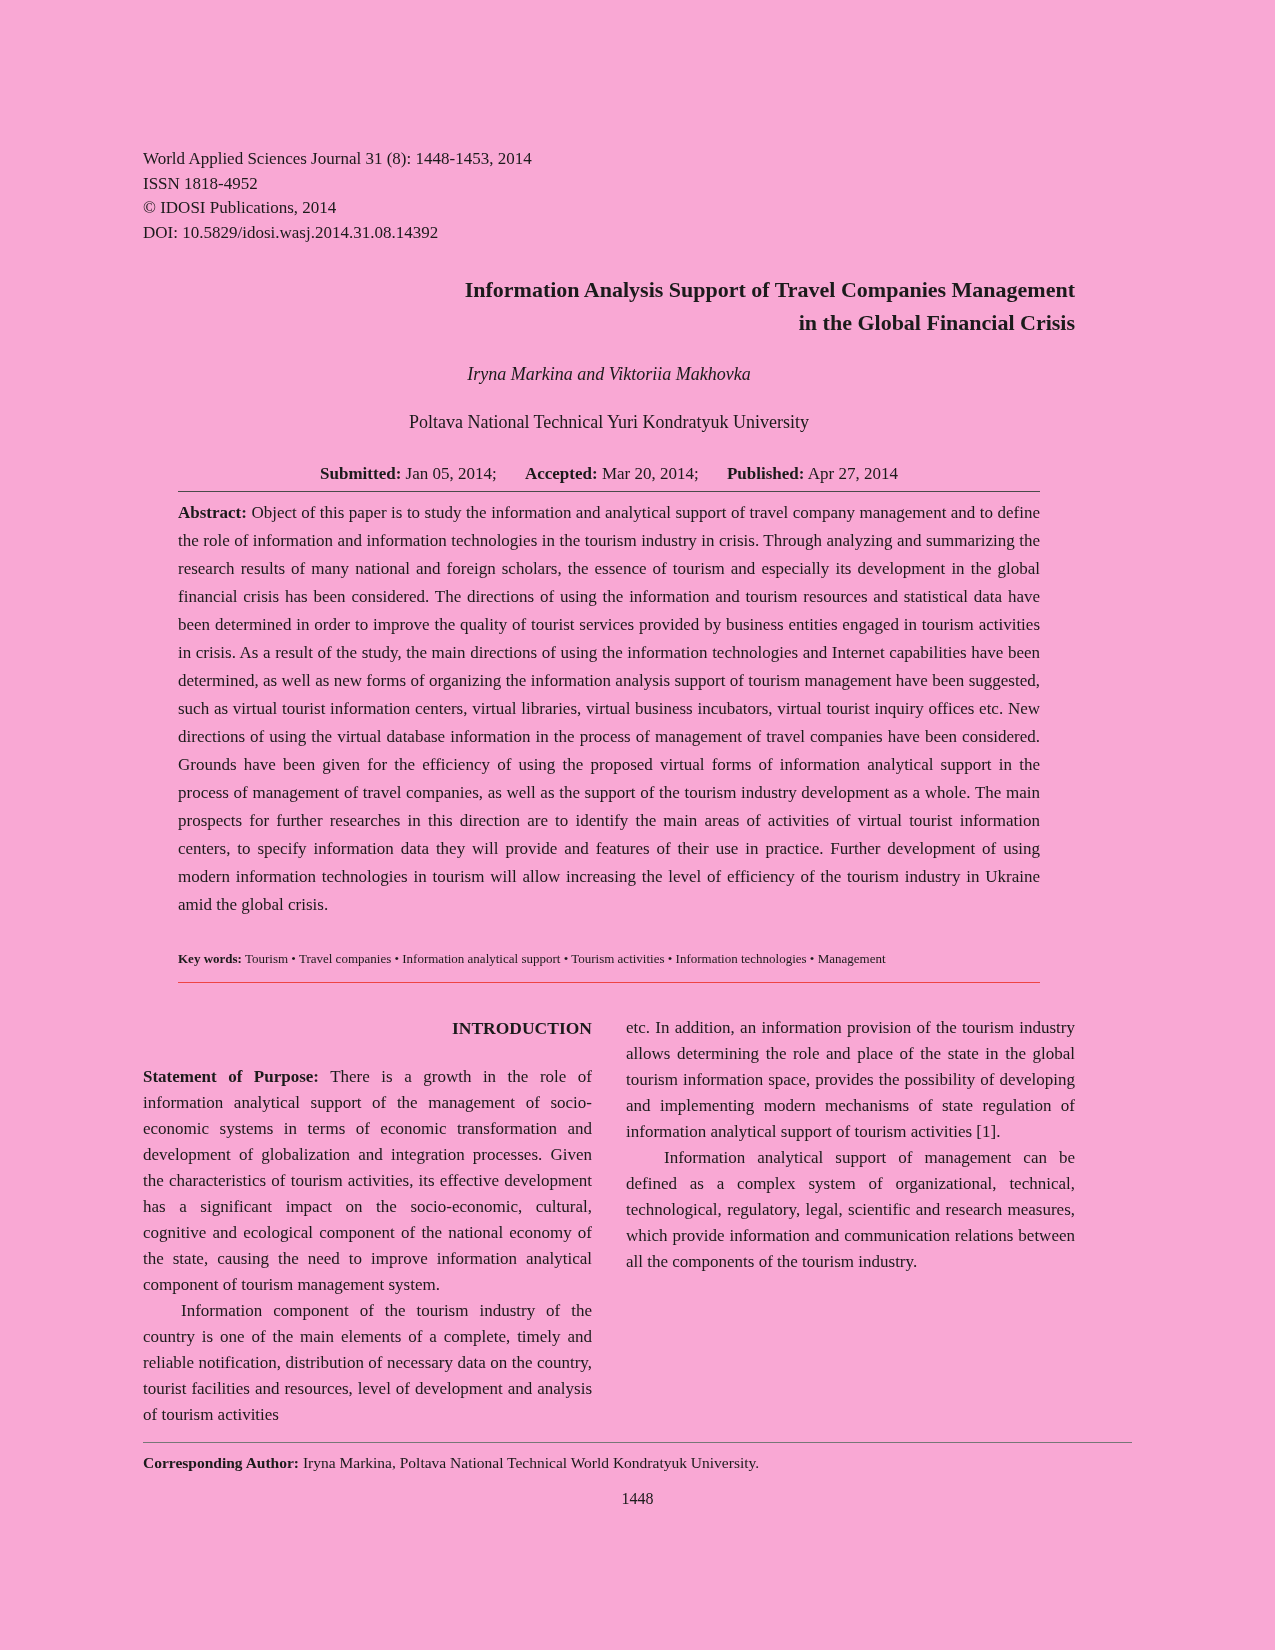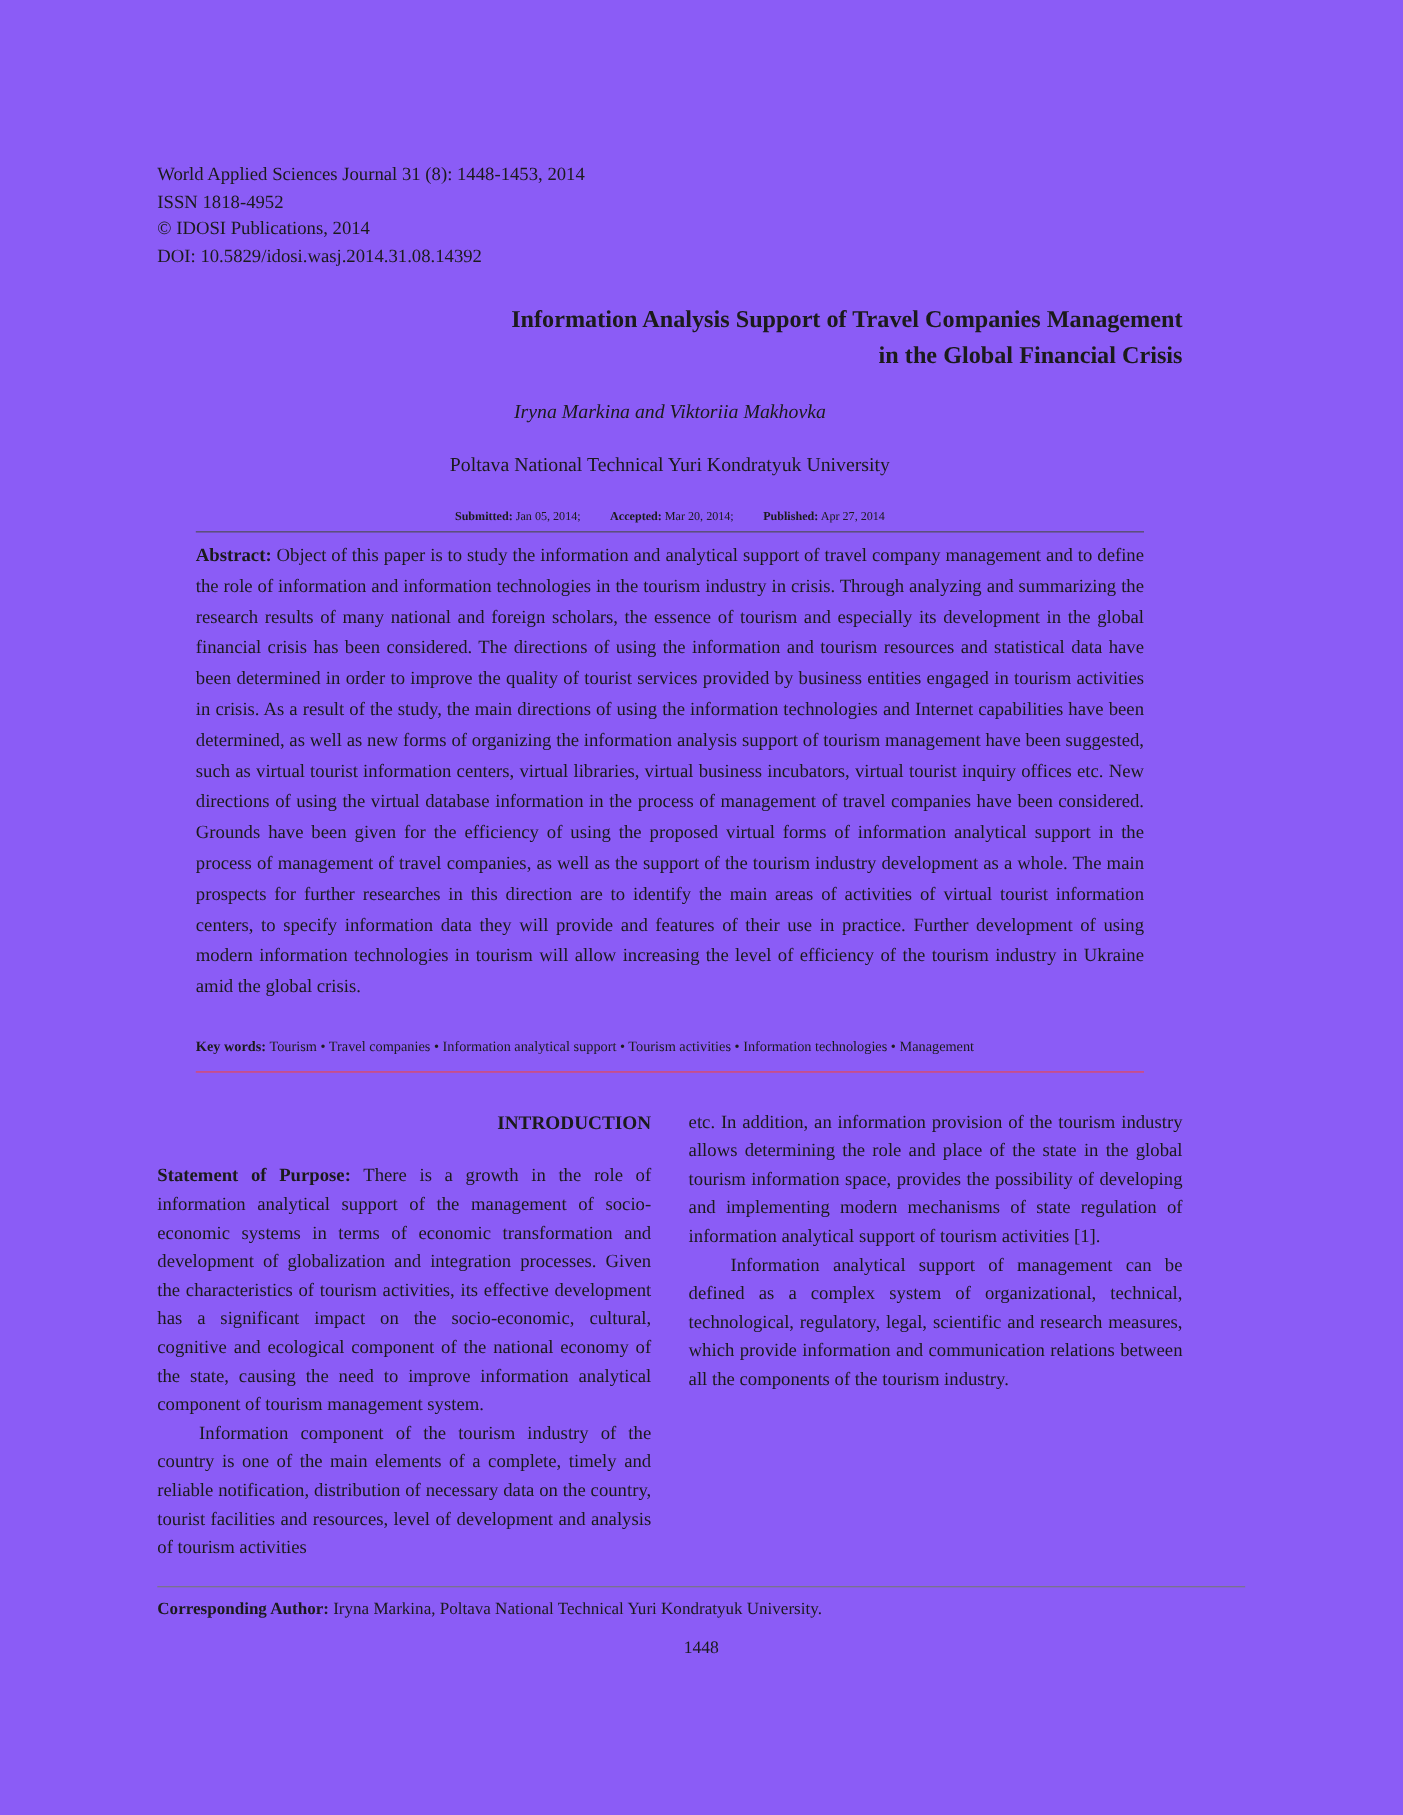--- a/index.html
+++ b/index.html
@@ -2,34 +2,34 @@
 <html><head>
 <meta charset="utf-8">
 <style>
   * { margin: 0; padding: 0; box-sizing: border-box; }
   html, body { background: #ffffff; }
   body {
     width: 1275px; height: 1650px;
     font-family: "Liberation Serif", serif;
     color: #1b1b1b;
   }
-  .page { position: relative; width: 1275px; height: 1650px; background: #8b5cf6; overflow: hidden; }
+  .page { position: relative; width: 1275px; height: 1650px; background: #f9a8d4; overflow: hidden; }
   .content { padding: 147px 200px 0 143px; }
 
   .header-block { font-size: 17px; line-height: 24.5px; }
 
   .title { margin-top: 28px; text-align: right; font-size: 22px; font-weight: bold; line-height: 33px; }
   .title .tline { display: block; }
 
   .authors { margin-top: 25px; text-align: center; font-style: italic; font-size: 18px; }
   .affiliation { margin-top: 27px; text-align: center; font-size: 18px; }
 
   .dates {
     margin: 31px 35px 0 35px;
-    text-align: center; font-size: 11px;
+    text-align: center; font-size: 17px;
     padding-bottom: 7px;
     border-bottom: 1px solid #4a4a4a;
     white-space: nowrap;
   }
   .dates .grp + .grp { margin-left: 24px; }
 
   .abstract {
     margin: 7px 35px 0 35px;
     font-size: 17px; line-height: 28px;
     text-align: justify;
@@ -108,17 +108,17 @@
         <p>Information analytical support of management can be defined as a complex system of organizational, technical, technological, regulatory, legal, scientific and research measures, which provide information and communication relations between all the components of the tourism industry.</p>
       </div>
     </div>
 
   </div>
 
   <div class="footer">
     <div class="footer-rule"></div>
     <div class="corresponding">
       <b>Corresponding Author:</b>
-      <span>Iryna Markina, Poltava National Technical Yuri Kondratyuk University.</span>
+      <span>Iryna Markina, Poltava National Technical World Kondratyuk University.</span>
     </div>
     <div class="page-number">1448</div>
   </div>
 </div>
 
 </body></html>

